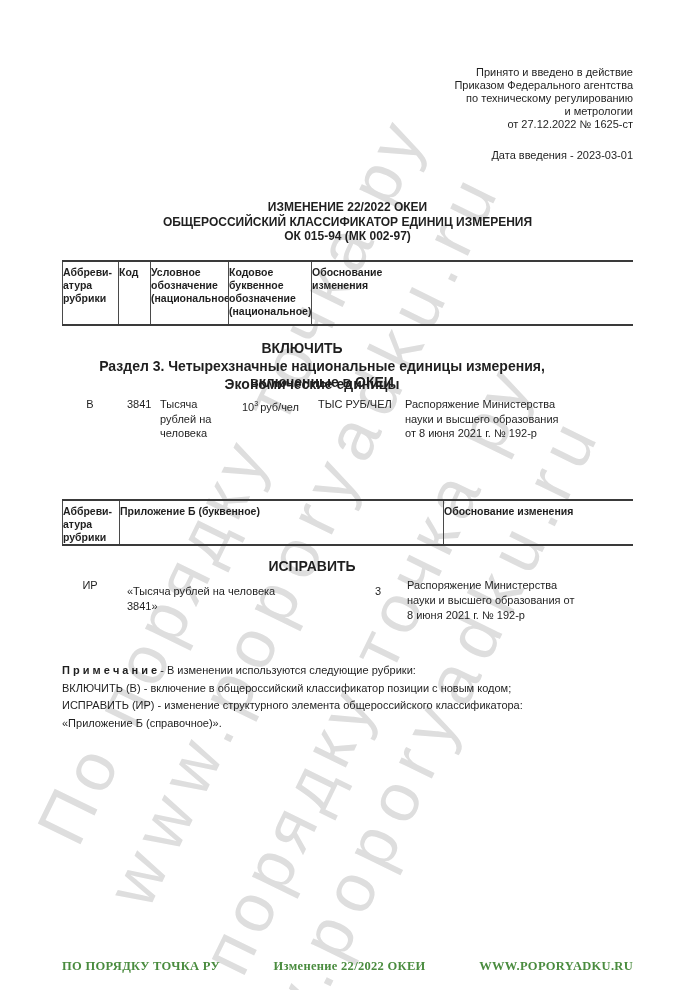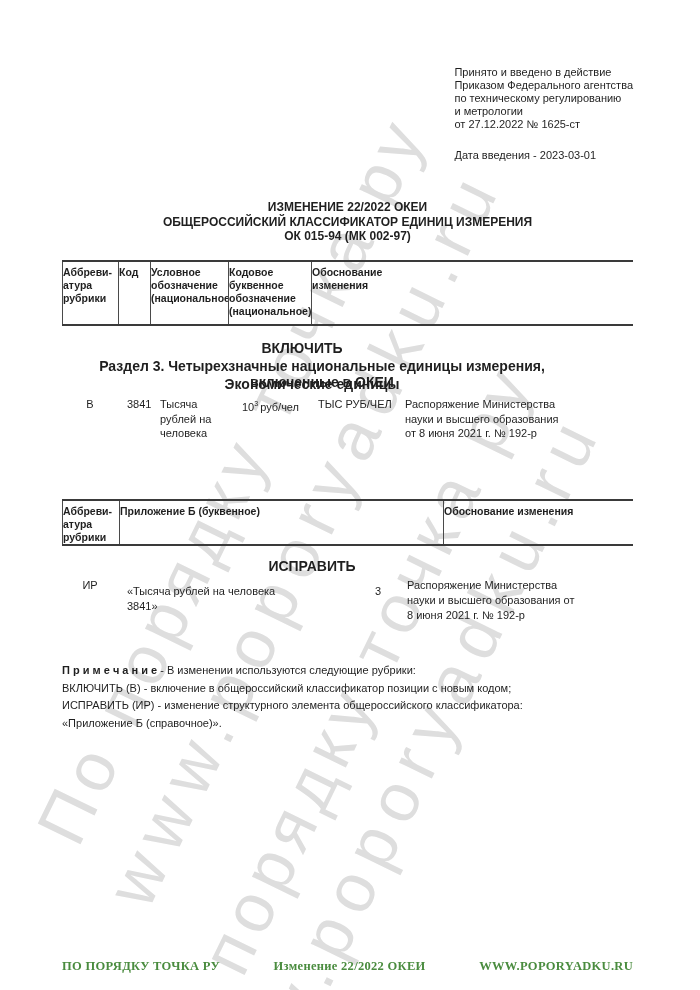--- a/index.html
+++ b/index.html
@@ -27,21 +27,21 @@
   .wm.lat{letter-spacing:12px;}
   .wm1{left:88px;top:785px;}
   .wm2{left:158px;top:847px;}
   .wm3{left:195px;top:1033px;}
   .wm4{left:258px;top:1091px;}
   
   .layer{position:absolute;inset:0;z-index:1;}
   .abs{position:absolute;}
   .pre{white-space:pre-line;}
   
-  .hdr-right{top:66px;right:67px;text-align:left;font-size:11px;line-height:13px;}
+  .hdr-right{top:66px;right:67px;text-align:right;font-size:11px;line-height:13px;}
   .hdr-right .line{display:block;}
   .hdr-date{margin-top:18px;}
   
   .title{top:200px;left:62px;width:571px;text-align:center;font-weight:bold;font-size:12px;line-height:14.5px;}
   
   .tbl{left:62px;width:571px;border-top:2px solid #3a3a3a;border-bottom:2px solid #3a3a3a;display:grid;}
   .t1{top:260px;height:62px;grid-template-columns:56px 32px 78px 83px 85px 1fr;}
   .t2{top:499px;height:43px;grid-template-columns:57px 324px 1fr;}
   .tbl .cell{
     border-left:1px solid #4a4a4a;

